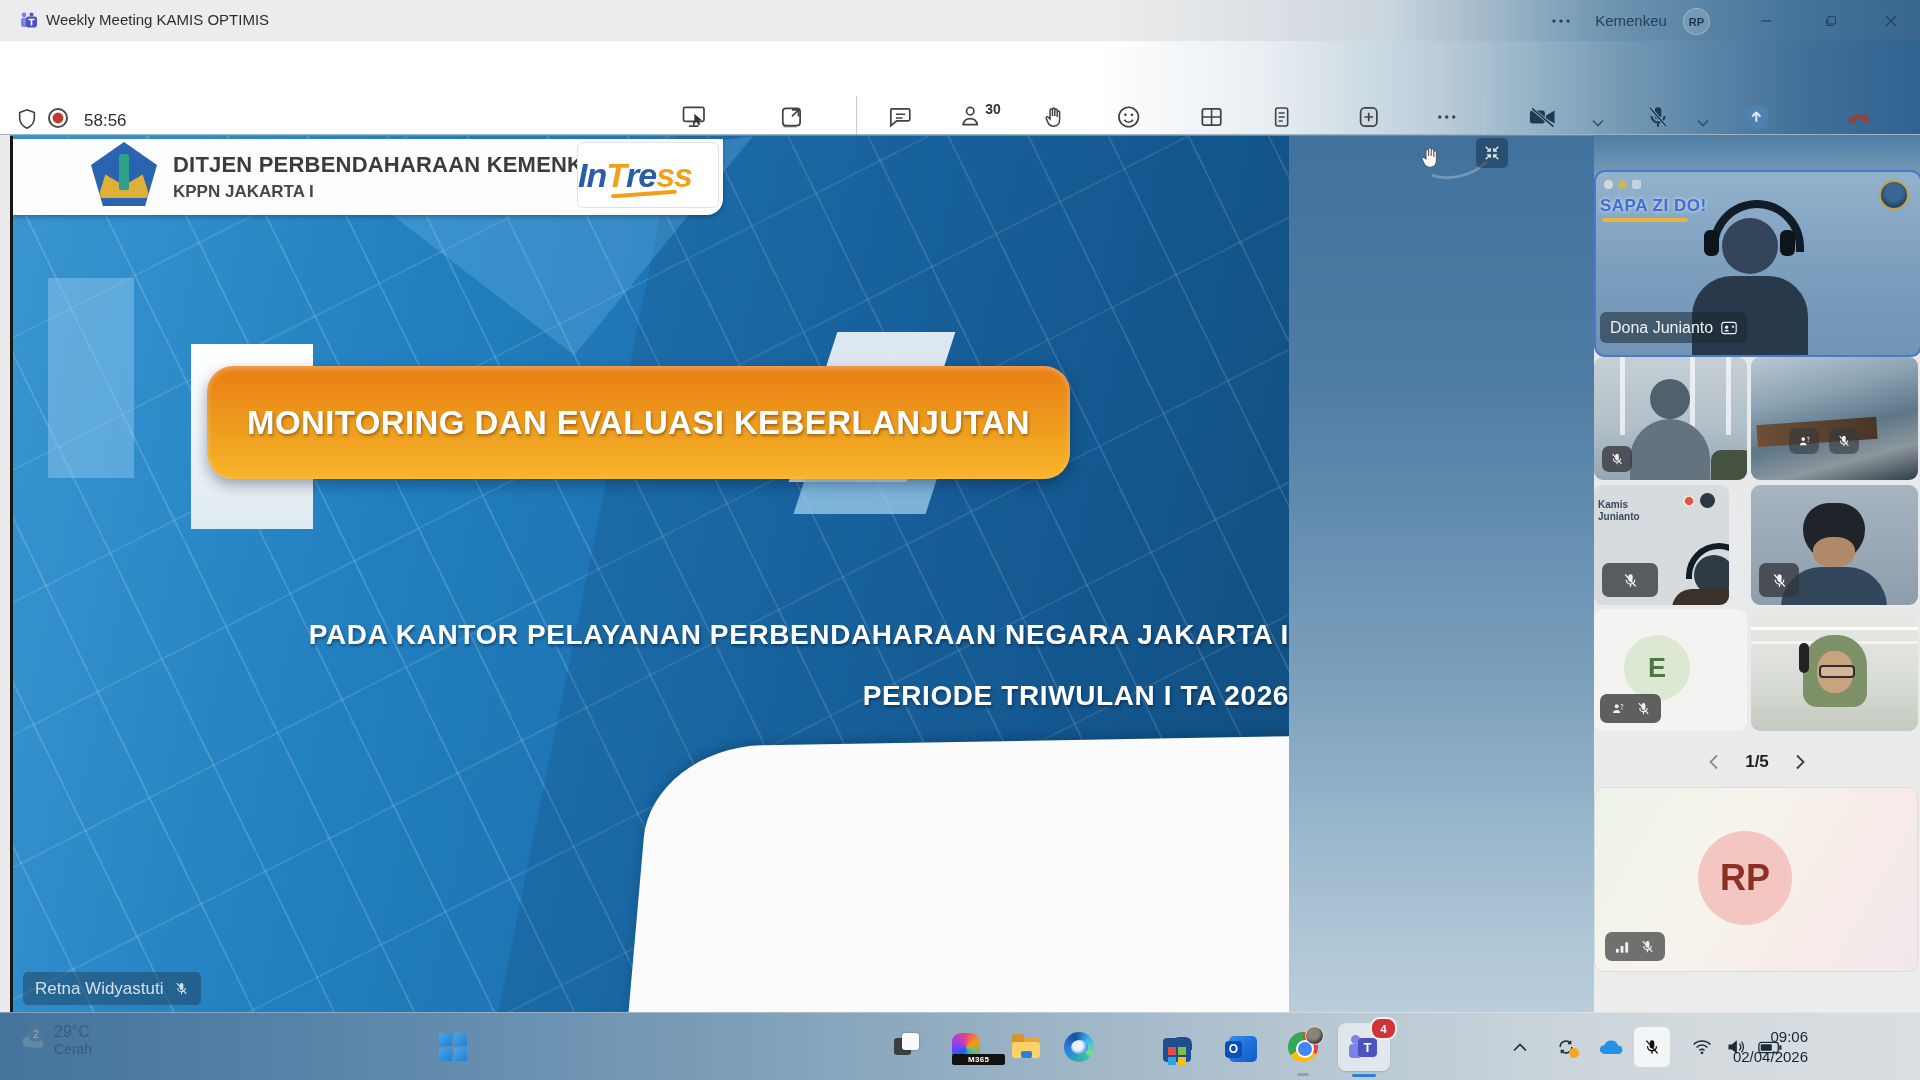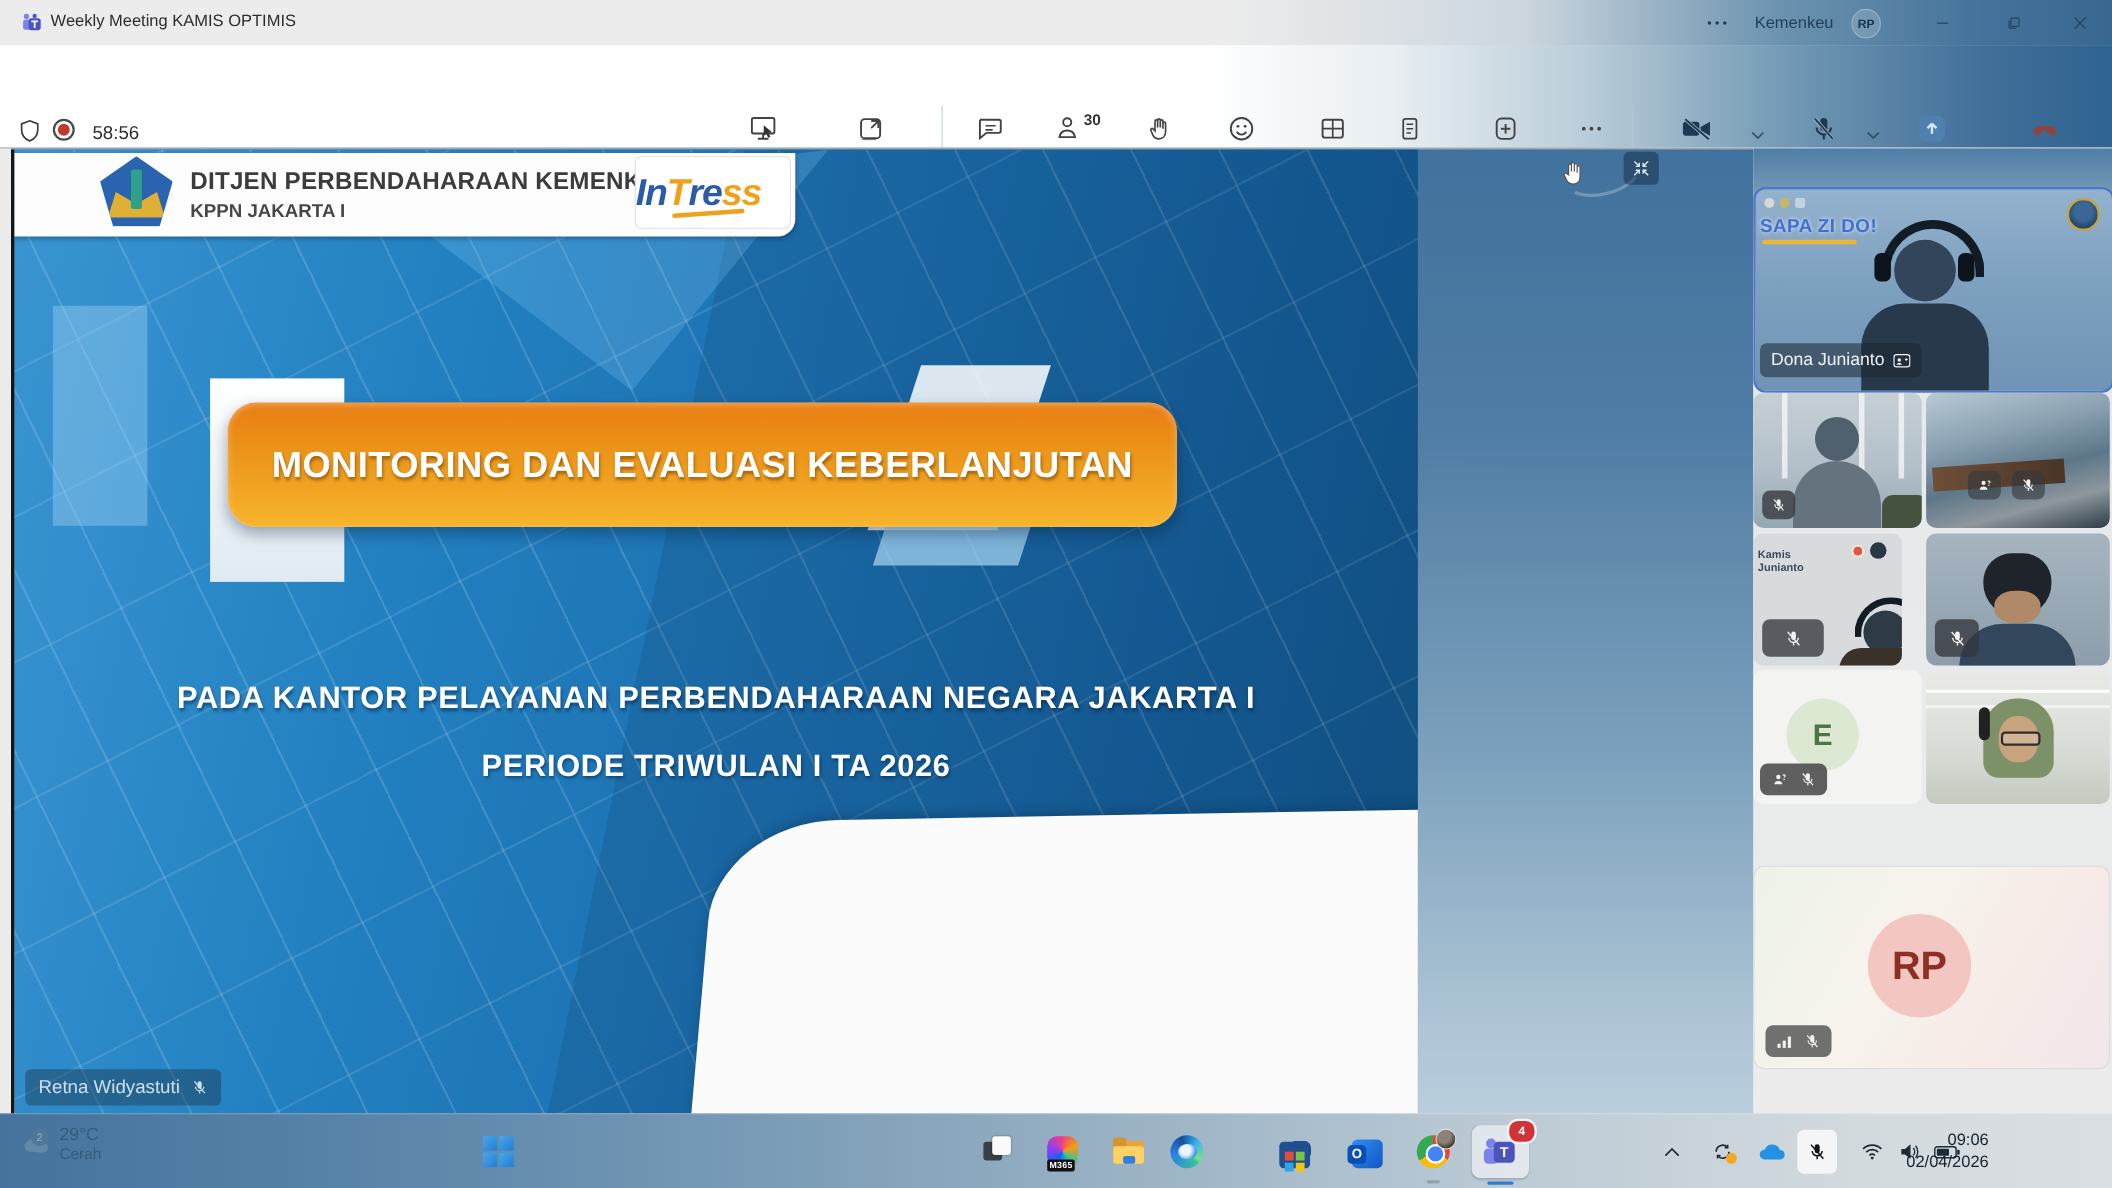--- a/index.html
+++ b/index.html
@@ -72,21 +72,21 @@
   #deco-white-l{left:178px;top:208px;width:122px;height:185px;background:linear-gradient(180deg,#ffffff,#dfeaf2)}
   #deco-white-r{left:800px;top:196px;width:118px;height:150px;background:rgba(255,255,255,.85);transform:skewX(-18deg)}
   #deco-lblue-r{left:788px;top:332px;width:132px;height:46px;background:rgba(170,215,242,.7);transform:skewX(-18deg)}
 
   #banner{left:194px;top:230px;width:863px;height:113px;border-radius:26px;
     background:linear-gradient(180deg,#e87d12 0%,#ee9d1e 55%,#f8b42c 100%);
     box-shadow:0 6px 14px rgba(0,20,50,.35), inset 0 2px 6px rgba(255,255,255,.35);
     display:flex;flex-direction:column;align-items:center;justify-content:center;gap:3px}
   .banner-line{font-size:33px;font-weight:800;color:#fff;letter-spacing:.4px;white-space:nowrap;
     text-shadow:1px 2px 3px rgba(60,30,0,.45)}
-  .subtitle{width:1276px;text-align:center;font-weight:800;color:#fff;font-size:28px;letter-spacing:.6px;
+  .subtitle{width:1276px;text-align:right;font-weight:800;color:#fff;font-size:28px;letter-spacing:.6px;
     text-shadow:1px 2px 3px rgba(0,20,50,.5);white-space:nowrap}
   #subtitle1{left:0;top:483px}
   #subtitle2{left:0;top:544px}
 
   #swoosh{left:640px;top:598px;width:760px;height:300px;background:#fbfbfb;
     border-top-left-radius:110px 90px;transform:skewX(-6deg) rotate(-1deg);transform-origin:top right;
     box-shadow:0 -4px 10px rgba(0,30,60,.25)}
 
   #presenter-chip{left:10px;top:836px;height:33px;padding:0 12px;border-radius:5px;
     background:rgba(30,55,80,.45);display:flex;align-items:center;gap:10px;
@@ -172,21 +172,21 @@
   #search-pill{left:593px;top:15px;width:290px;height:38px;border-radius:19px;background:#fcfdfd;
     border:1px solid #e3e6e8;box-shadow:0 1px 2px rgba(0,0,0,.18);display:flex;align-items:center;gap:12px;padding:0 14px;box-sizing:border-box}
   #search-pill input{border:none;outline:none;background:transparent;font-size:16px;color:#444;width:200px;
     font-family:"Liberation Sans",sans-serif}
   .tk{top:18px;width:32px;height:32px;display:flex;align-items:center;justify-content:center}
   #tv-ic .sq1{position:absolute;left:3px;top:7px;width:17px;height:17px;background:#3a3f44;border-radius:3px}
   #tv-ic .sq2{position:absolute;left:11px;top:2px;width:17px;height:17px;background:#fafafa;border-radius:3px;box-shadow:0 0 2px rgba(0,0,0,.4)}
   #copilot-ic .swirl{width:28px;height:28px;border-radius:9px;
     background:conic-gradient(from 210deg,#0b64f0,#8a3ffc,#e83e8c,#f59e0b,#35c1a3,#0b64f0)}
   #copilot-ic .m365{position:absolute;left:2px;bottom:-2px;background:#111;color:#fff;font-size:8px;font-weight:700;
-    padding:1px 2px;border-radius:2px;letter-spacing:.3px}
+    padding:1px 16px;border-radius:2px;letter-spacing:.3px}
   #folder-ic .back{position:absolute;left:2px;top:6px;width:28px;height:20px;border-radius:3px;background:#e8a33d}
   #folder-ic .tab{position:absolute;left:2px;top:3px;width:12px;height:8px;border-radius:3px 3px 0 0;background:#d8922e}
   #folder-ic .front{position:absolute;left:2px;top:11px;width:28px;height:16px;border-radius:3px;background:#ffd267}
   #folder-ic .clip{position:absolute;left:11px;top:20px;width:11px;height:7px;border-radius:2px;background:#2f7fe0}
   #edge-ic .c{width:30px;height:30px;border-radius:50%;
     background:conic-gradient(from 140deg,#35c1a3,#2b7de0 35%,#174f9e 55%,#38b6f0 75%,#7ee081 95%,#35c1a3);
     position:relative;overflow:hidden}
   #edge-ic .c::after{content:"";position:absolute;left:7px;top:8px;width:17px;height:14px;border-radius:50%;
     background:radial-gradient(circle at 40% 40%,#eaf6fd 0 35%,#2b7de0 80%)}
   #store-ic .bag{width:28px;height:24px;margin-top:5px;border-radius:4px;background:#1e4f8f;position:relative}
@@ -617,20 +617,33 @@
   </div>
 
   <div id="tile-f" class="abs tile">
     <span class="ceil"></span>
     <span class="hijab"></span>
     <span class="face"></span>
     <span class="glasses"></span>
     <span class="hband"></span>
   </div>
 
+  <div id="pager" class="abs">
+    <span class="pgchev">
+      <svg width="11" height="16" viewBox="0 0 11 16">
+          <path d="M9 1.5L2.5 8 9 14.5" fill="none" stroke="currentColor" stroke-width="1.8"></path>
+        </svg>
+    </span>
+    <span class="pg">1/5</span>
+    <span class="pgchev r">
+      <svg width="11" height="16" viewBox="0 0 11 16">
+          <path d="M2 1.5L8.5 8 2 14.5" fill="none" stroke="currentColor" stroke-width="1.8"></path>
+        </svg>
+    </span>
+  </div>
 
   <div id="tile-self" class="abs tile">
     <div id="rp-circle" class="abs">RP</div>
     <div class="pillchip" style="left:10px;bottom:10px;background:rgba(88,88,88,.85)">
       <span>
         <svg width="15" height="14" viewBox="0 0 16 14">
             <rect x="1" y="9" width="3" height="4" fill="currentColor"></rect>
             <rect x="6" y="6" width="3" height="7" fill="currentColor"></rect>
             <rect x="11" y="2" width="3" height="11" fill="currentColor"></rect>
           </svg>

